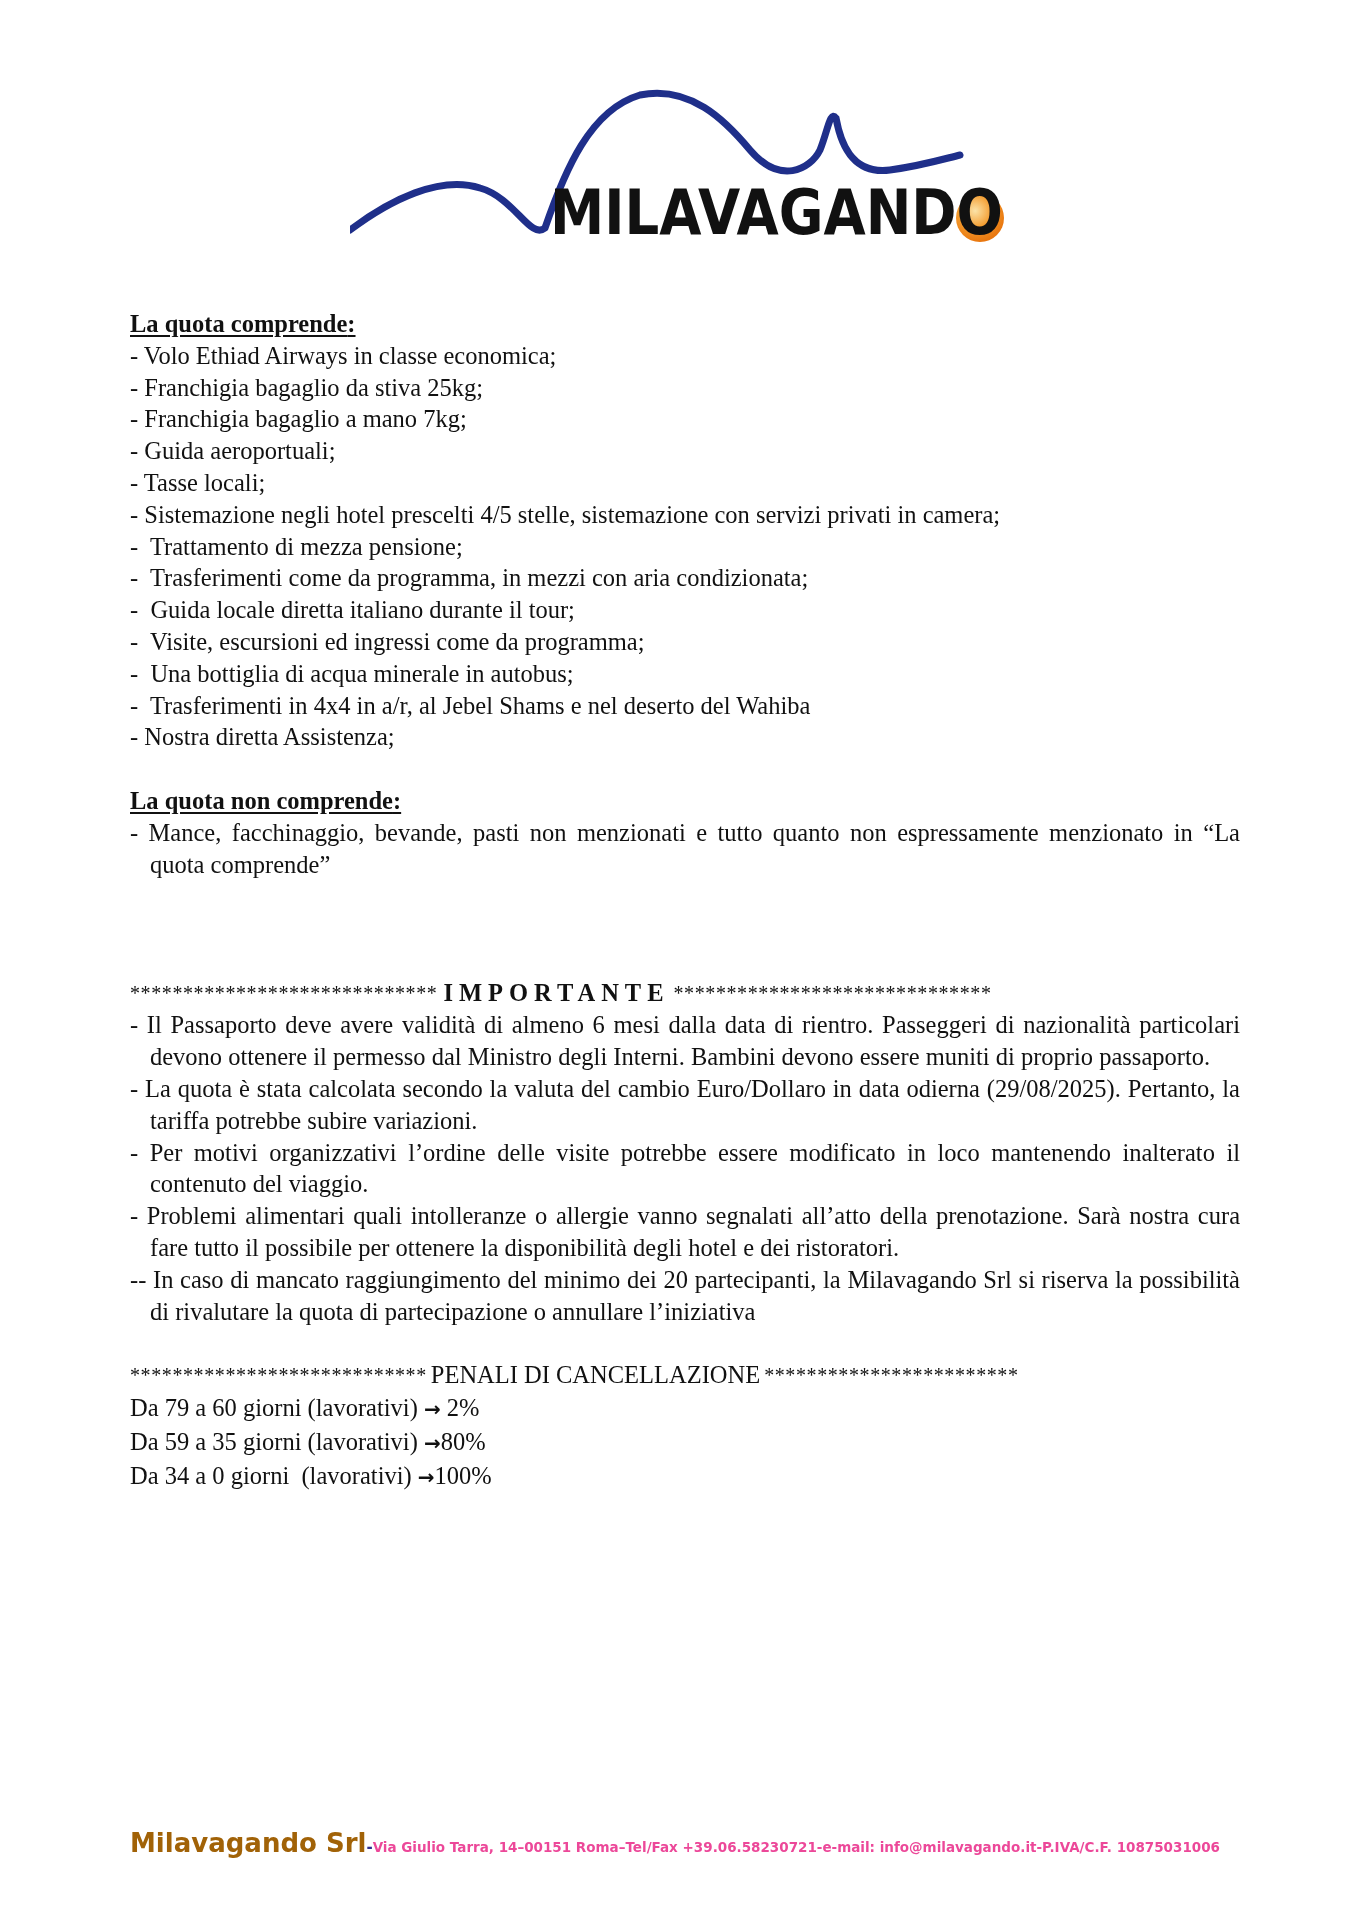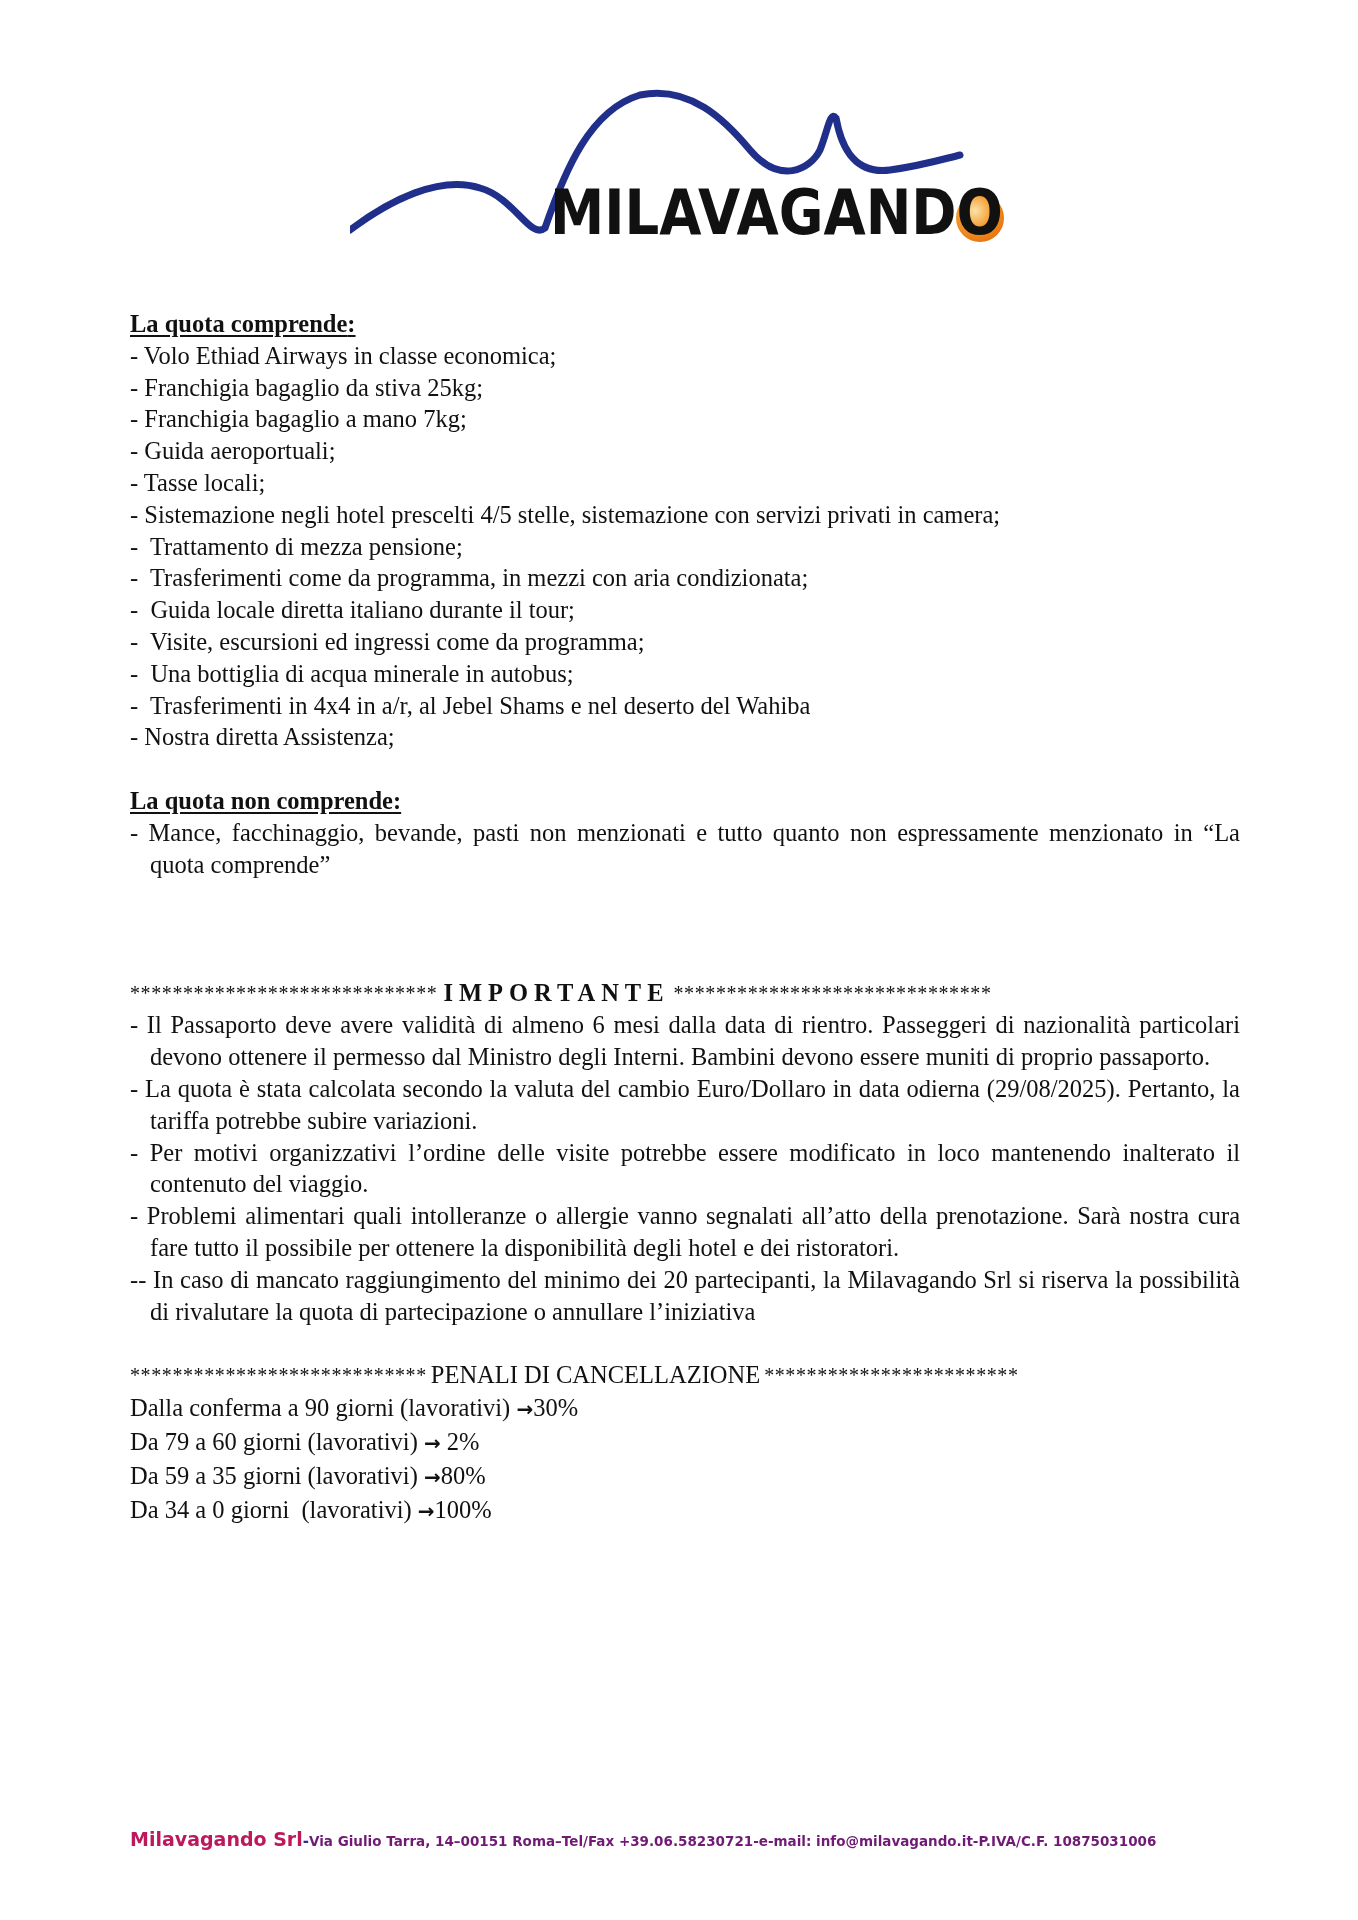--- a/index.html
+++ b/index.html
@@ -77,26 +77,26 @@
     .footer {
       position: absolute;
       left: 130px;
       top: 1830px;
       white-space: nowrap;
       font-family: "DejaVu Sans", sans-serif;
       font-weight: bold;
       line-height: 1;
     }
     .footer .company {
-      color: #be185d;
-      font-size: 19px;
+      color: #a16207;
+      font-size: 26px;
     }
     .footer .sep-blue { color: #2f2f8f; font-size: 15px; }
     .footer .rest {
-      color: #701a75;
+      color: #ec4899;
       font-size: 13.5px;
     }
   </style>
 </head>
 <body>
 
 <div class="logo">
   <svg viewBox="0 0 660 200">
     <path d="M0,150 C40,120 90,95 130,108 C165,118 180,160 195,148 C215,90 240,30 290,15 C340,5 375,40 400,70 C430,105 460,90 470,70 C478,50 480,30 486,38 C490,60 500,95 540,90 C570,86 590,80 610,75" fill="none" stroke="#1f2f8a" stroke-width="7" stroke-linecap="round"></path>
     <defs>
@@ -149,21 +149,20 @@
     <div class="hang">- Problemi alimentari quali intolleranze o allergie vanno segnalati all’atto della prenotazione. Sarà nostra cura fare tutto il possibile per ottenere la disponibilità degli hotel e dei ristoratori.</div>
     <div class="hang">-- In caso di mancato raggiungimento del minimo dei 20 partecipanti, la Milavagando Srl si riserva la possibilità di rivalutare la quota di partecipazione o annullare l’iniziativa</div>
   </div>
 
   <div class="gap-1"></div>
 
   <div class="banner">
     <span class="stars">****************************</span><span class="penali-word">PENALI DI CANCELLAZIONE</span><span class="stars">************************</span>
   </div>
   <div>
-    <div class="penalty-row"><span style="white-space:pre">Dalla conferma a 90 giorni (lavorativi) </span><span class="arrow">→</span><span style="white-space:pre">30%</span></div>
     <div class="penalty-row"><span style="white-space:pre">Da 79 a 60 giorni (lavorativi) </span><span class="arrow">→</span><span style="white-space:pre"> 2%</span></div>
     <div class="penalty-row"><span style="white-space:pre">Da 59 a 35 giorni (lavorativi) </span><span class="arrow">→</span><span style="white-space:pre">80%</span></div>
     <div class="penalty-row"><span style="white-space:pre">Da 34 a 0 giorni  (lavorativi) </span><span class="arrow">→</span><span style="white-space:pre">100%</span></div>
   </div>
 </div>
 
 <div class="footer">
   <span class="company">Milavagando Srl</span><span class="sep-blue">-</span><span class="rest">Via Giulio Tarra, 14–00151 Roma–Tel/Fax +39.06.58230721-e-mail: info@milavagando.it-P.IVA/C.F. 10875031006</span>
 </div>
 

